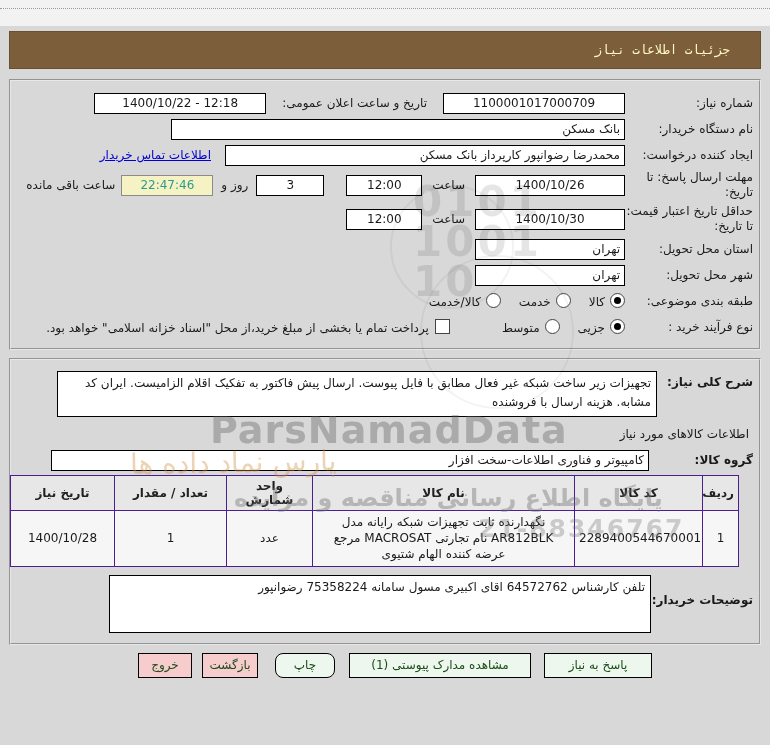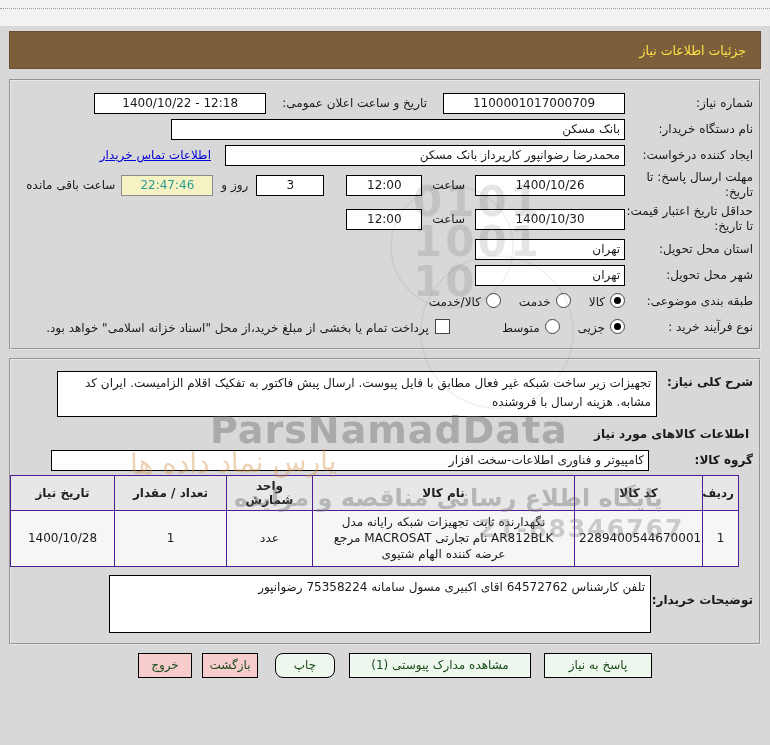--- a/index.html
+++ b/index.html
@@ -8,21 +8,21 @@
     background:#d8d8d8;
     font-family:"DejaVu Sans","Liberation Sans",sans-serif;
     font-size:12px;color:#1a1a1a;
   }
   
   .top-strip{height:26px;background:#f2f2f2;position:relative;}
   .top-strip::after{content:"";position:absolute;top:8px;left:0;right:0;border-top:1px dotted #9a9a9a;}
   
   .title-bar{
     margin:5px 9px 10px 9px;height:36px;background:#7d5e3a;border:1px solid #6b4f30;
-    color:#fde047;display:flex;align-items:center;padding:0 14px;font-size:12.5px;
+    color:#fef9c3;display:flex;align-items:center;padding:0 30px;font-size:12.5px;font-family:Liberation Mono, monospace;
   }
   
   .panel{
     margin:0 9px 8px 9px;background:#d8d8d8;
     border:2px groove #e8e8e8;padding:7px 6px 6px 6px;position:relative;
   }
   .row{display:flex;align-items:center;margin:4px 0;min-height:22px;}
   .lbl{width:128px;flex:0 0 128px;text-align:right;line-height:1.25;}
   .lbl.b{font-weight:bold;}
   .box{
@@ -39,21 +39,21 @@
   a.link{color:#0000d4;text-decoration:underline;margin:0 14px;white-space:nowrap;cursor:pointer;}
   
   .radio{display:inline-block;width:13px;height:13px;border:1px solid #444;border-radius:50%;
     background:#fff;position:relative;vertical-align:-2px;margin-left:5px;}
   .radio.sel::after{content:"";position:absolute;top:3px;left:3px;width:7px;height:7px;border-radius:50%;background:#000;}
   .checkbox{display:inline-block;width:13px;height:13px;border:1px solid #444;background:#fff;
     vertical-align:-2px;margin-left:6px;}
   .opt{margin-left:18px;white-space:nowrap;}
   
   .multibox{background:#fff;border:1px solid #000;padding:2px 5px;font-size:12px;line-height:1.55;}
-  .section-title{font-weight:bold;margin:10px 4px 8px 4px;}
+  .section-title{font-weight:normal;margin:10px 4px 8px 4px;}
   
   table.goods{border-collapse:collapse;margin:4px 14px 8px 14px;width:728px;table-layout:fixed;}
   table.goods th,table.goods td{border:1px solid #4c1d95;font-size:12px;padding:3px 4px;}
   table.goods th{background:#e7e7e7;font-weight:bold;color:#222;height:22px;}
   table.goods td{background:#f6f6f6;text-align:center;height:36px;}
   td.item-name{font-size:11.5px;line-height:1.35;}
   td.ltr{direction:ltr;}
   
   .btn-row{direction:ltr;display:flex;align-items:center;margin:4px 0 0 0;padding-left:138px;}
   .btn{

